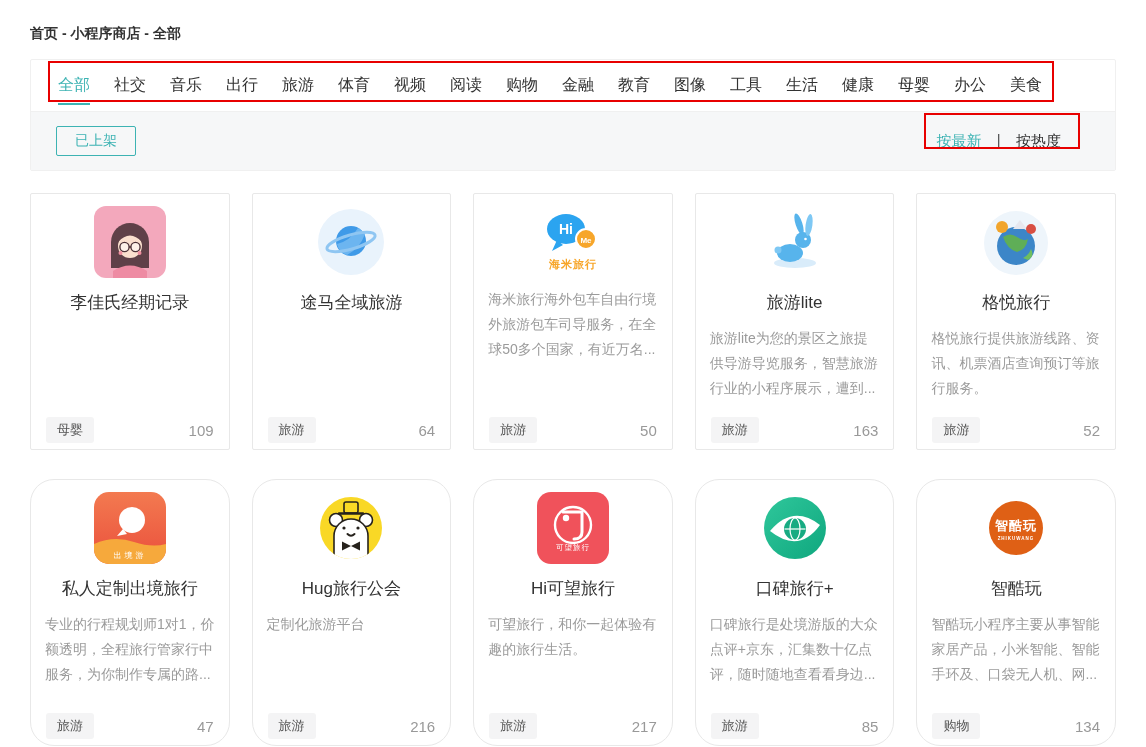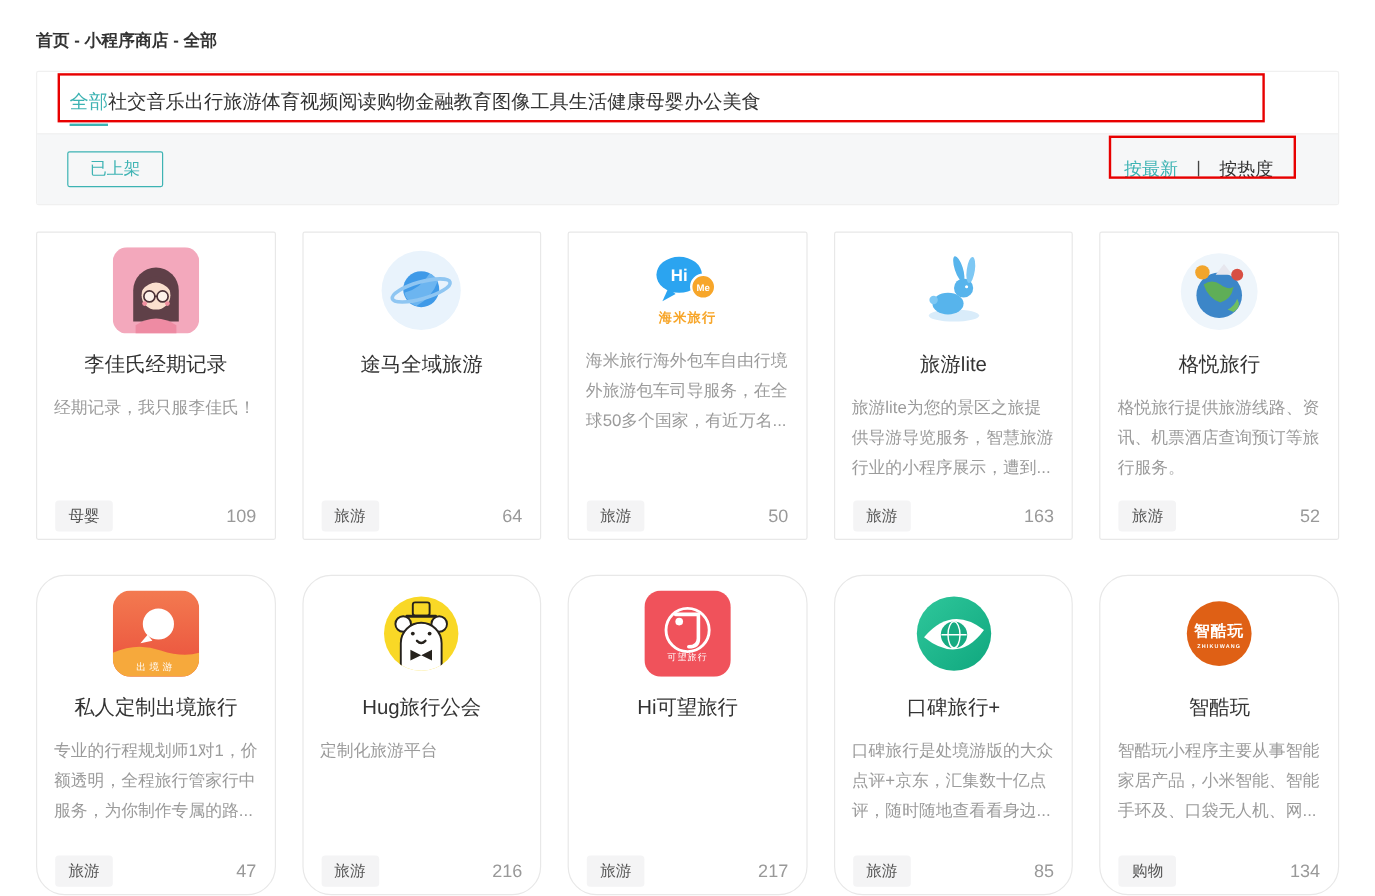--- a/index.html
+++ b/index.html
@@ -5,21 +5,21 @@
   html,body{margin:0;padding:0;}
   body{
     width:1146px;height:747px;position:relative;overflow:hidden;
     background:#ffffff;color:#333;
     font-family:"Liberation Sans","DejaVu Sans",sans-serif;
   }
   
   .breadcrumb{padding:25px 0 0 30px;font-size:14px;font-weight:bold;color:#333;}
   
   .panel{margin:16px 30px 0;border:1px solid #f0f0f0;border-radius:2px;background:#fff;}
-  .nav{display:flex;align-items:center;height:51px;padding:0 20px 0 27px;font-size:16px;color:#333;}
+  .nav{display:flex;align-items:center;gap:24px;height:51px;padding:0 20px 0 27px;font-size:16px;color:#333;}
   .nav-item{cursor:pointer;white-space:nowrap;position:relative;}
   .nav-item.active{color:#3db3b3;}
   .nav-item.active::after{content:"";position:absolute;left:0;right:0;bottom:-9px;height:2px;background:#3db3b3;}
   .filter-bar{height:58px;background:#f6f7f8;border-top:1px solid #f0f0f0;
     display:flex;align-items:center;justify-content:space-between;padding:0 54px 0 25px;}
   .status-btn{height:30px;padding:0 18px;border:1px solid #3db3b3;color:#3db3b3;background:transparent;
     font-size:14px;border-radius:2px;cursor:pointer;font-family:inherit;}
   .sort-group{display:flex;align-items:center;gap:13px;font-size:15px;font-family:Liberation Mono, monospace;}
   .sort-newest{color:#3db3b3;cursor:pointer;}
   .sort-divider{color:#444;font-size:14px;}
@@ -90,21 +90,20 @@
         <path d="M24 36 q12 -13 24 0 v-6 q-12 -11 -24 0 Z" fill="#5f4048"></path>
         <circle cx="30.5" cy="41" r="4.6" fill="#ffffff" fill-opacity=".55" stroke="#4c3238" stroke-width="1.4"></circle>
         <circle cx="41.5" cy="41" r="4.6" fill="#ffffff" fill-opacity=".55" stroke="#4c3238" stroke-width="1.4"></circle>
         <line x1="35" y1="41" x2="37" y2="41" stroke="#4c3238" stroke-width="1.4"></line>
         <circle cx="26.5" cy="47" r="2" fill="#f08fa0"></circle>
         <circle cx="45.5" cy="47" r="2" fill="#f08fa0"></circle>
         <path d="M19 72 v-7 q17 -11 34 0 v7 Z" fill="#ee8ba3"></path>
       </svg>
     </span>
     <div class="card-title">李佳氏经期记录</div>
-    <div class="card-desc">经期记录，我只服李佳氏！</div>
     <div class="card-footer">
       <span class="tag">母婴</span>
       <span class="count">109</span>
     </div>
   </div>
 
   <div class="card">
     <span class="icon-wrap">
       <svg viewBox="0 0 72 72">
         <circle cx="36" cy="36" r="33" fill="#e9f3fc"></circle>
@@ -241,20 +240,21 @@
     <span class="icon-wrap">
       <svg viewBox="0 0 72 72">
         <rect width="72" height="72" rx="14" fill="#f0525b"></rect>
         <circle cx="36" cy="33" r="18" fill="none" stroke="#fff" stroke-width="2.4"></circle>
         <circle cx="29" cy="26" r="3.2" fill="#fff"></circle>
         <path d="M26 20 h19 v20 q0 7 -8 7" fill="none" stroke="#fff" stroke-width="3" stroke-linecap="round"></path>
         <text x="36" y="58" font-size="7.5" fill="#fff" text-anchor="middle" letter-spacing="1">可望旅行</text>
       </svg>
     </span>
     <div class="card-title">Hi可望旅行</div>
+    <div class="card-desc">可望旅行，和你一起体验有趣的旅行生活。</div>
     <div class="card-footer">
       <span class="tag">旅游</span>
       <span class="count">217</span>
     </div>
   </div>
 
   <div class="card">
     <span class="icon-wrap">
       <svg viewBox="0 0 72 72">
         <defs>

